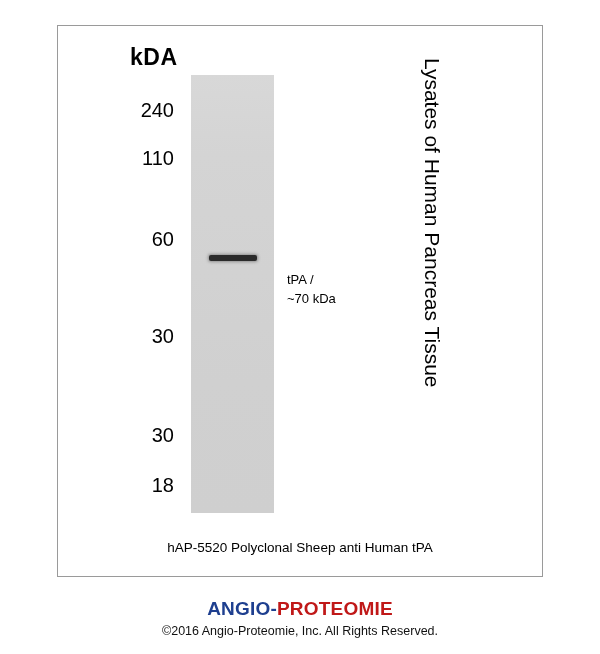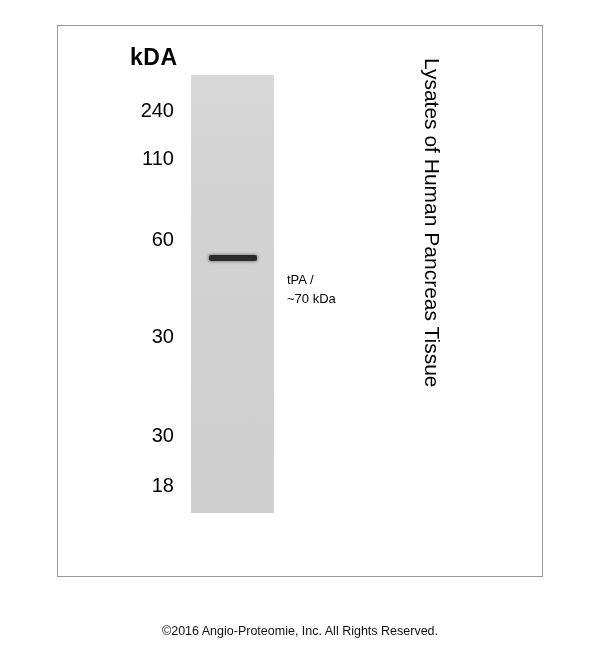--- a/index.html
+++ b/index.html
@@ -155,17 +155,21 @@
   <div class="marker" style="left:128px; top:228px;">60</div>
   <div class="marker" style="left:128px; top:325px;">30</div>
   <div class="marker" style="left:128px; top:424px;">30</div>
   <div class="marker" style="left:128px; top:474px;">18</div>
 
   <div class="band-annot">tPA /
 ~70 kDa</div>
 
   <div class="vertical-caption">Lysates of Human Pancreas Tissue</div>
 
+  <div class="panel-caption">hAP-5520 Polyclonal Sheep anti Human tPA</div>
 
+  <div class="brand">
+    <span class="angio">ANGIO</span><span class="dash">-</span><span class="prot">PROTEOMIE</span>
+  </div>
 
   <div class="copyright">©2016 Angio-Proteomie, Inc.  All Rights Reserved.</div>
 
 </div>
 
 </body></html>

